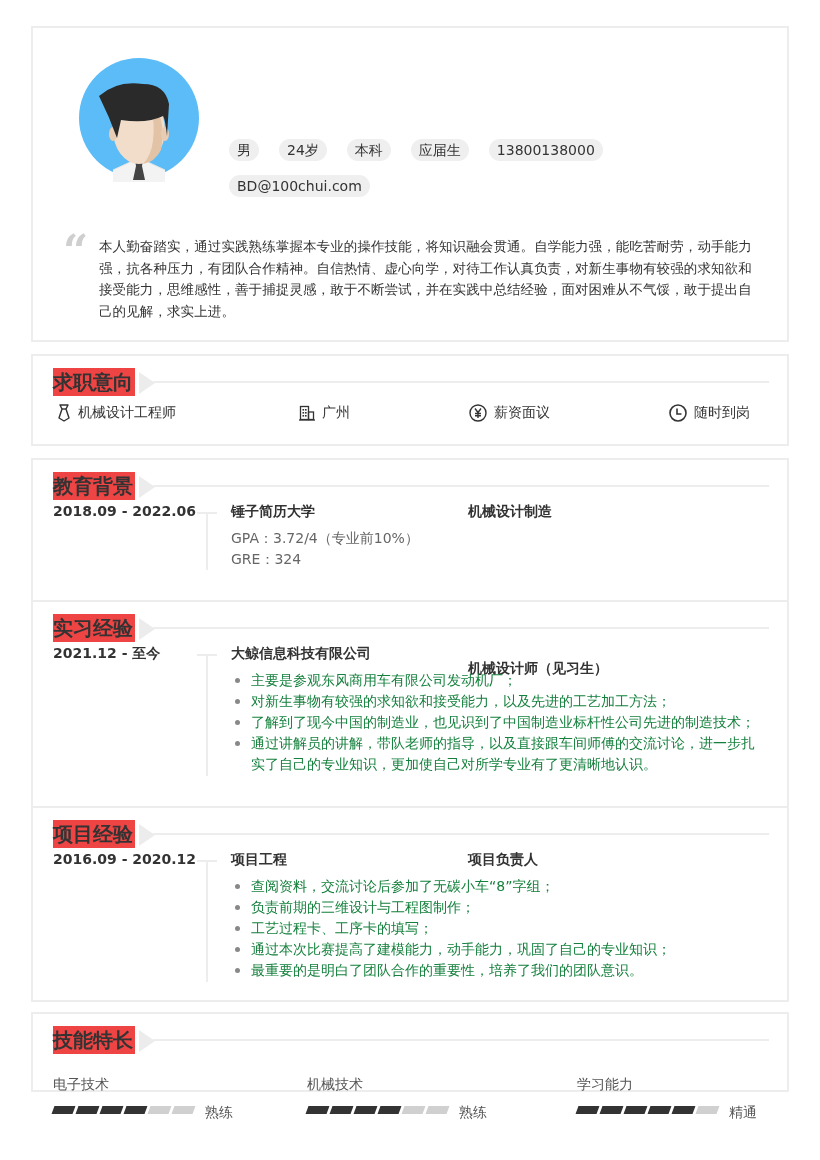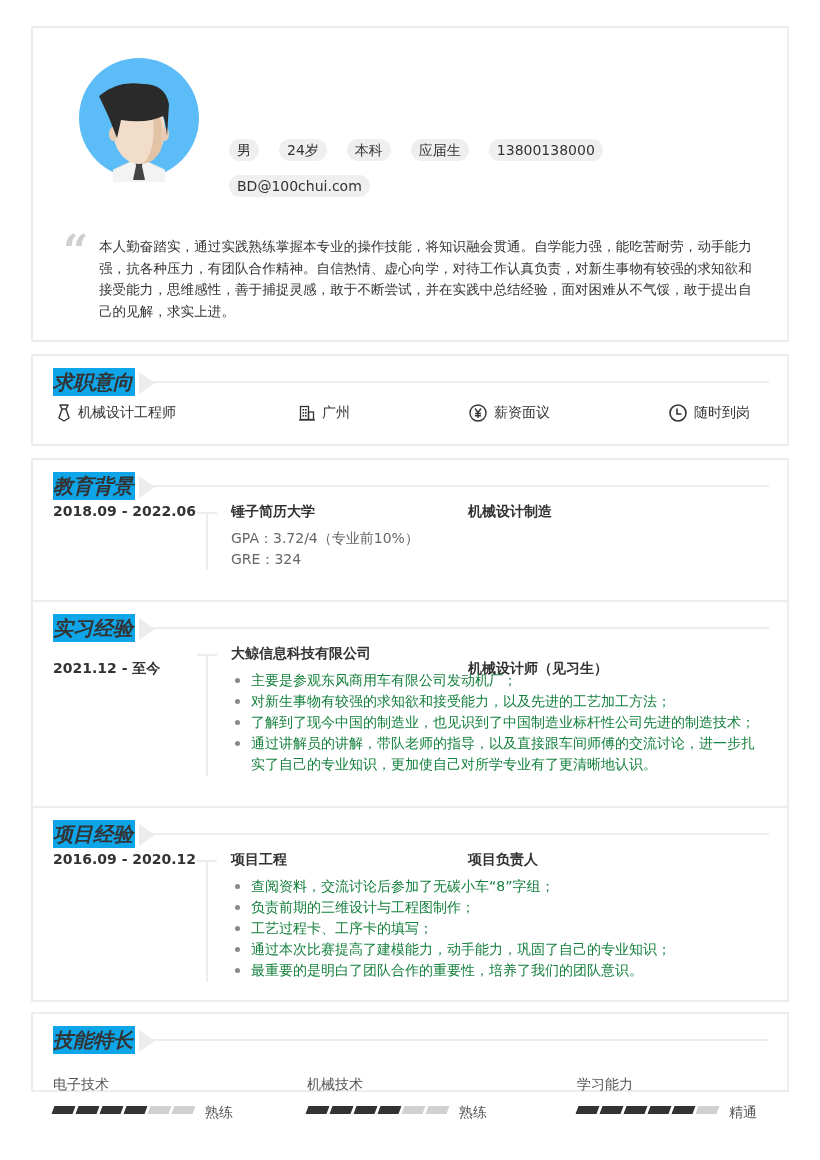--- a/index.html
+++ b/index.html
@@ -12,21 +12,21 @@
     #header-card { top: 26px; height: 316px; }
     .avatar { position: absolute; left: 44px; top: 30px; width: 124px; height: 124px; }
     .tags { position: absolute; left: 196px; top: 111px; width: 520px; }
     .tag-row { display: flex; gap: 0; margin-bottom: 14px; }
     .tag { display: inline-block; background: #efefef; border-radius: 11px; font-size: 14px; color: #333; height: 22px; line-height: 22px; padding: 0 8px; margin-right: 20px; }
     .quote-mark { position: absolute; left: 30px; top: 202px; font-family: "DejaVu Serif", serif; font-size: 44px; color: #cfcfcf; font-weight: bold; line-height: 44px; }
     .intro { position: absolute; left: 66px; top: 208px; width: 666px; font-size: 13.5px; line-height: 21.5px; color: #333; letter-spacing: 0.1px; }
 
     
     .sec-head { position: absolute; left: 20px; top: 12px; height: 28px; width: 716px; }
-    .sec-title { font-size: 20px; font-weight: bold; color: #333; line-height: 28px; display: inline-block; position: relative; z-index: 2; background: #0ea5e9; padding-right: 2px; font-style: italic; }
+    .sec-title { font-size: 20px; font-weight: bold; color: #333; line-height: 28px; display: inline-block; position: relative; z-index: 2; background: #ef4444; padding-right: 2px; }
     .sec-arrow { position: absolute; top: 4px; width: 0; height: 0; border-top: 11px solid transparent; border-bottom: 11px solid transparent; border-left: 16px solid #ececec; z-index: 2; }
     .sec-line { position: absolute; top: 13px; height: 2px; background: #ededed; right: 0; z-index: 1; }
 
     
     #objective-card { top: 354px; height: 92px; }
     .obj-item { position: absolute; top: 46px; font-size: 14px; color: #333; display: flex; align-items: center; height: 22px; }
     .obj-item svg { margin-right: 7px; }
 
     
     .tl-date { position: absolute; left: 20px; font-size: 14px; font-weight: bold; color: #333; }
@@ -156,21 +156,21 @@
   <div class="tl-detail" style="top:68px">GPA：3.72/4（专业前10%）</div>
   <div class="tl-detail" style="top:89px">GRE：324</div>
 </div>
 
 <div class="card" id="intern-card">
   <div class="sec-head">
     <span class="sec-title">实习经验</span>
     <span class="sec-arrow" style="left:86px"></span>
     <span class="sec-line" style="left:100px"></span>
   </div>
-  <div class="tl-date" style="top:58px">2021.12 - 至今</div>
+  <div class="tl-date" style="top:43px">2021.12 - 至今</div>
   <div class="tl-tick" style="top:52px"></div>
   <div class="tl-vline" style="top:52px;height:122px"></div>
   <div class="tl-org" style="top:43px">大鲸信息科技有限公司</div>
   <div class="tl-role" style="top:58px">机械设计师（见习生）</div>
   <ul class="bullets" style="top:68px">
     <li>主要是参观东风商用车有限公司发动机厂；</li>
     <li>对新生事物有较强的求知欲和接受能力，以及先进的工艺加工方法；</li>
     <li>了解到了现今中国的制造业，也见识到了中国制造业标杆性公司先进的制造技术；</li>
     <li>通过讲解员的讲解，带队老师的指导，以及直接跟车间师傅的交流讨论，进一步扎实了自己的专业知识，更加使自己对所学专业有了更清晰地认识。</li>
   </ul>

